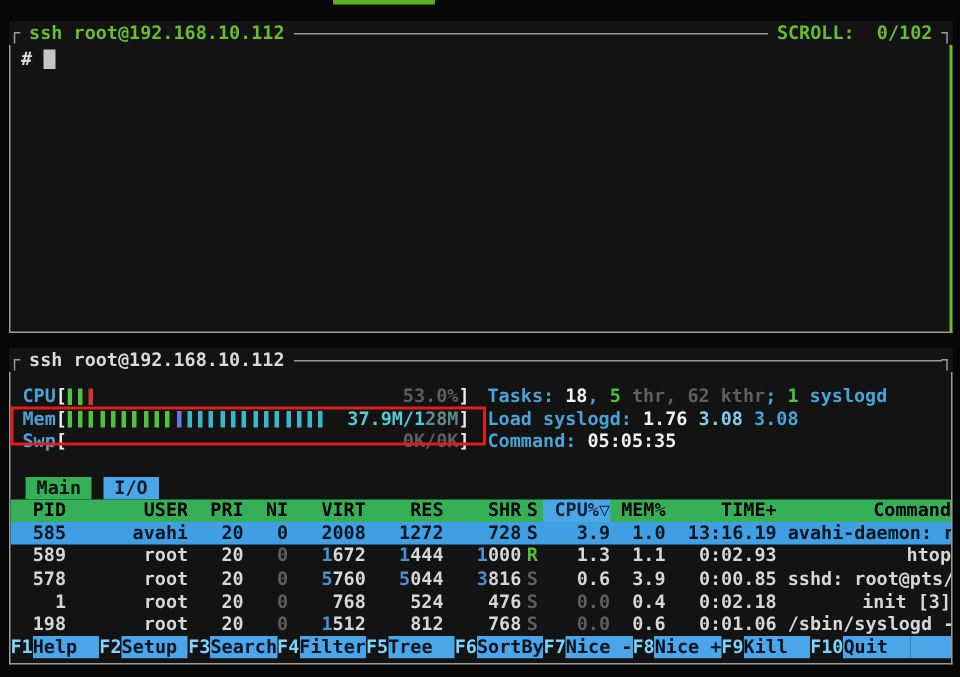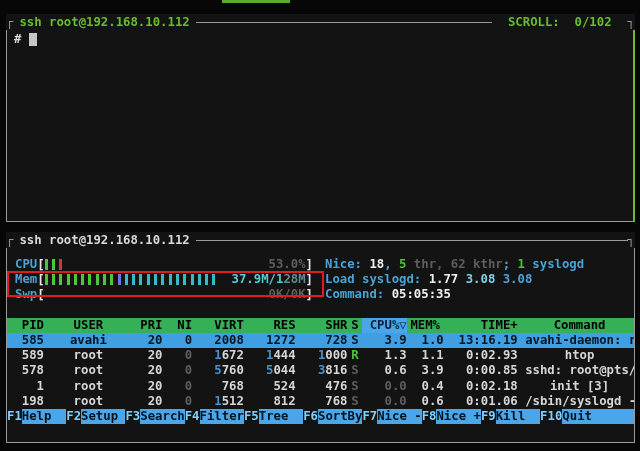--- a/index.html
+++ b/index.html
@@ -14,21 +14,21 @@
   
   .pane{position:absolute;background:#131313;display:flex;flex-direction:column}
   .pane-top{left:6px;top:14px;width:629px;height:208px}
   .pane-bottom{left:6px;top:232px;width:629px;height:211px}
   .titlebar{display:flex;align-items:center;height:16px;line-height:16px;white-space:pre;flex:none}
   .corner{color:var(--gray,#9a9a9a);flex:none}
   .tb-title{margin:0 6px;flex:none}
   .tb-title.green{color:var(--green,#68bd2e)}
   .tb-title.white{color:#dadada}
   .tb-rule{flex:1;height:0;border-top:1px solid var(--gray,#9a9a9a);margin-top:1px}
-  .tb-scroll{color:var(--green,#68bd2e);margin:0 16px;flex:none}
+  .tb-scroll{color:var(--green,#68bd2e);margin:0 6px;flex:none}
   .pane-box{flex:1;position:relative;overflow:hidden;
     border-left:1px solid var(--gray,#9a9a9a);
     border-right:1px solid var(--gray,#9a9a9a);
     border-bottom:1px solid var(--gray,#9a9a9a);}
   .pane-top .pane-box{border-right:2px solid var(--green,#68bd2e)}
 
   
   .shell-body{padding:2px 0 0 7px;color:#dcdcdc}
   .cursor{display:inline-block;width:8px;height:13px;background:#c6c6c6;margin-left:8px;vertical-align:text-bottom}
 
@@ -63,21 +63,21 @@
 
   
   .tabs{padding-left:10px}
   .tab{padding:0 1ch;margin-right:1ch;color:#03140a}
   .tab.active{background:var(--green_bg,#35b057)}
   .tab.inactive{background:var(--blue_bg,#4aa6e8);color:#0a1c2e}
 
   
   .cell{flex:none;overflow:hidden}
   .cell.r{text-align:right}
-  .cell.l{text-align:center}
+  .cell.l{text-align:right}
   .cell.c{text-align:center}
   .cell.cmd{flex:1;padding-left:1ch}
   .cell-user{padding-left:1ch}
   .phead{background:var(--green_bg,#35b057)}
   .phead .cell{color:#000000}
   .phead .cell.sort{background:var(--blue_bg,#4aa6e8);color:#0b2236}
   .num-hi{color:var(--numhi,#4792d4)}
   .cdim{color:var(--dim,#5e5e5e)}
   .cgreen{color:var(--green_text,#4fc13c)}
   .prow.sel{background:var(--sel_bg,#3f9fe2)}
@@ -118,39 +118,40 @@
     <span class="tb-title white">ssh root@192.168.10.112</span>
     <span class="tb-rule"></span>
     <span class="corner">┐</span>
   </div>
   <div class="pane-box htop-body">
 
     <div class="hrow">
       <div class="meter">
         <span class="m-label">CPU</span><span class="m-br">[</span><span class="m-inner"><span class="ticks"><span class="tick tick-g"></span><span class="tick tick-g"></span><span class="tick tick-r"></span></span><span class="m-spacer"></span><span class="m-value"><span class="seg-dim">53.0%</span></span></span><span class="m-br">]</span>
       </div>
-      <div class="infoline"><span class="seg-label">Nice: </span><span class="seg-bold">18</span><span class="seg-label">, </span><span class="seg-green">5</span><span class="seg-dim"> thr, 62 kthr</span><span class="seg-label">; </span><span class="seg-green">1</span><span class="seg-label"> syslogd</span></div>
+      <div class="infoline"><span class="seg-label">Tasks: </span><span class="seg-bold">18</span><span class="seg-label">, </span><span class="seg-green">5</span><span class="seg-dim"> thr, 62 kthr</span><span class="seg-label">; </span><span class="seg-green">1</span><span class="seg-label"> syslogd</span></div>
     </div>
 
     <div class="hrow">
       <div class="meter">
         <span class="m-label">Mem</span><span class="m-br">[</span><span class="m-inner"><span class="ticks"><span class="tick tick-g"></span><span class="tick tick-g"></span><span class="tick tick-g"></span><span class="tick tick-g"></span><span class="tick tick-g"></span><span class="tick tick-g"></span><span class="tick tick-g"></span><span class="tick tick-g"></span><span class="tick tick-g"></span><span class="tick tick-g"></span><span class="tick tick-b"></span><span class="tick tick-t"></span><span class="tick tick-t"></span><span class="tick tick-t"></span><span class="tick tick-t"></span><span class="tick tick-t"></span><span class="tick tick-t"></span><span class="tick tick-t"></span><span class="tick tick-t"></span><span class="tick tick-t"></span><span class="tick tick-t"></span><span class="tick tick-t"></span><span class="tick tick-t"></span><span class="tick tick-t"></span></span><span class="m-spacer"></span><span class="m-value"><span class="seg-memhi">37.9M/1</span><span class="seg-memdim">28M</span></span></span><span class="m-br">]</span>
       </div>
-      <div class="infoline"><span class="seg-label">Load syslogd: </span><span class="seg-bold">1.77 </span><span class="seg-bright">3.08 </span><span class="seg-label">3.08</span></div>
+      <div class="infoline"><span class="seg-label">Load syslogd: </span><span class="seg-bold">1.76 </span><span class="seg-bright">3.08 </span><span class="seg-label">3.08</span></div>
     </div>
 
     <div class="hrow">
       <div class="meter">
         <span class="m-label">Swp</span><span class="m-br">[</span><span class="m-inner"><span class="ticks"></span><span class="m-spacer"></span><span class="m-value"><span class="seg-dim">0K/0K</span></span></span><span class="m-br">]</span>
       </div>
       <div class="infoline"><span class="seg-label">Command: </span><span class="seg-bold">05:05:35</span></div>
     </div>
 
     <div class="hrow"></div>
 
+    <div class="hrow tabs"><span class="tab active">Main</span><span class="tab inactive">I/O</span></div>
 
     <div class="hrow flush phead"><span class="cell cell-pid r" style="width: 5ch;">PID</span><span class="cell cell-user l" style="width: 10ch;">USER</span><span class="cell cell-pri r" style="width: 5ch;">PRI</span><span class="cell cell-ni r" style="width: 4ch;">NI</span><span class="cell cell-virt r" style="width: 7ch;">VIRT</span><span class="cell cell-res r" style="width: 7ch;">RES</span><span class="cell cell-shr r" style="width: 7ch;">SHR</span><span class="cell cell-s c" style="width: 2ch;">S</span><span class="cell cell-cpu r sort" style="width: 6ch;">CPU%▽</span><span class="cell cell-mem l" style="width: 5ch;">MEM%</span><span class="cell cell-time r" style="width: 10ch;">TIME+</span><span class="cell cell-cmd l cmd">Command</span></div>
 
     <div>
         <div class="hrow flush prow sel"><span class="cell cell-pid r" style="width: 5ch;">585</span><span class="cell cell-user l" style="width: 10ch;">avahi</span><span class="cell cell-pri r" style="width: 5ch;">20</span><span class="cell cell-ni r" style="width: 4ch;"><span class="cdim">0</span></span><span class="cell cell-virt r" style="width: 7ch;"><span>2008</span></span><span class="cell cell-res r" style="width: 7ch;"><span>1272</span></span><span class="cell cell-shr r" style="width: 7ch;"><span>728</span></span><span class="cell cell-s c" style="width: 2ch;"><span class="cdim">S</span></span><span class="cell cell-cpu r" style="width: 6ch;"><span>3.9</span></span><span class="cell cell-mem r" style="width: 5ch;">1.0</span><span class="cell cell-time r" style="width: 10ch;">13:16.19</span><span class="cell cell-cmd l cmd">avahi-daemon: running</span></div>
         <div class="hrow flush prow"><span class="cell cell-pid r" style="width: 5ch;">589</span><span class="cell cell-user l" style="width: 10ch;">root</span><span class="cell cell-pri r" style="width: 5ch;">20</span><span class="cell cell-ni r" style="width: 4ch;"><span class="cdim">0</span></span><span class="cell cell-virt r" style="width: 7ch;"><span class="num-hi">1</span><span>672</span></span><span class="cell cell-res r" style="width: 7ch;"><span class="num-hi">1</span><span>444</span></span><span class="cell cell-shr r" style="width: 7ch;"><span class="num-hi">1</span><span>000</span></span><span class="cell cell-s c" style="width: 2ch;"><span class="cgreen">R</span></span><span class="cell cell-cpu r" style="width: 6ch;"><span>1.3</span></span><span class="cell cell-mem r" style="width: 5ch;">1.1</span><span class="cell cell-time r" style="width: 10ch;">0:02.93</span><span class="cell cell-cmd l cmd">htop</span></div>
         <div class="hrow flush prow"><span class="cell cell-pid r" style="width: 5ch;">578</span><span class="cell cell-user l" style="width: 10ch;">root</span><span class="cell cell-pri r" style="width: 5ch;">20</span><span class="cell cell-ni r" style="width: 4ch;"><span class="cdim">0</span></span><span class="cell cell-virt r" style="width: 7ch;"><span class="num-hi">5</span><span>760</span></span><span class="cell cell-res r" style="width: 7ch;"><span class="num-hi">5</span><span>044</span></span><span class="cell cell-shr r" style="width: 7ch;"><span class="num-hi">3</span><span>816</span></span><span class="cell cell-s c" style="width: 2ch;"><span class="cdim">S</span></span><span class="cell cell-cpu r" style="width: 6ch;"><span>0.6</span></span><span class="cell cell-mem r" style="width: 5ch;">3.9</span><span class="cell cell-time r" style="width: 10ch;">0:00.85</span><span class="cell cell-cmd l cmd">sshd: root@pts/1</span></div>
         <div class="hrow flush prow"><span class="cell cell-pid r" style="width: 5ch;">1</span><span class="cell cell-user l" style="width: 10ch;">root</span><span class="cell cell-pri r" style="width: 5ch;">20</span><span class="cell cell-ni r" style="width: 4ch;"><span class="cdim">0</span></span><span class="cell cell-virt r" style="width: 7ch;"><span>768</span></span><span class="cell cell-res r" style="width: 7ch;"><span>524</span></span><span class="cell cell-shr r" style="width: 7ch;"><span>476</span></span><span class="cell cell-s c" style="width: 2ch;"><span class="cdim">S</span></span><span class="cell cell-cpu r" style="width: 6ch;"><span class="cdim">0.0</span></span><span class="cell cell-mem r" style="width: 5ch;">0.4</span><span class="cell cell-time r" style="width: 10ch;">0:02.18</span><span class="cell cell-cmd l cmd">init [3]</span></div>
         <div class="hrow flush prow"><span class="cell cell-pid r" style="width: 5ch;">198</span><span class="cell cell-user l" style="width: 10ch;">root</span><span class="cell cell-pri r" style="width: 5ch;">20</span><span class="cell cell-ni r" style="width: 4ch;"><span class="cdim">0</span></span><span class="cell cell-virt r" style="width: 7ch;"><span class="num-hi">1</span><span>512</span></span><span class="cell cell-res r" style="width: 7ch;"><span>812</span></span><span class="cell cell-shr r" style="width: 7ch;"><span>768</span></span><span class="cell cell-s c" style="width: 2ch;"><span class="cdim">S</span></span><span class="cell cell-cpu r" style="width: 6ch;"><span class="cdim">0.0</span></span><span class="cell cell-mem r" style="width: 5ch;">0.6</span><span class="cell cell-time r" style="width: 10ch;">0:01.06</span><span class="cell cell-cmd l cmd">/sbin/syslogd -n</span></div>
       </div>

